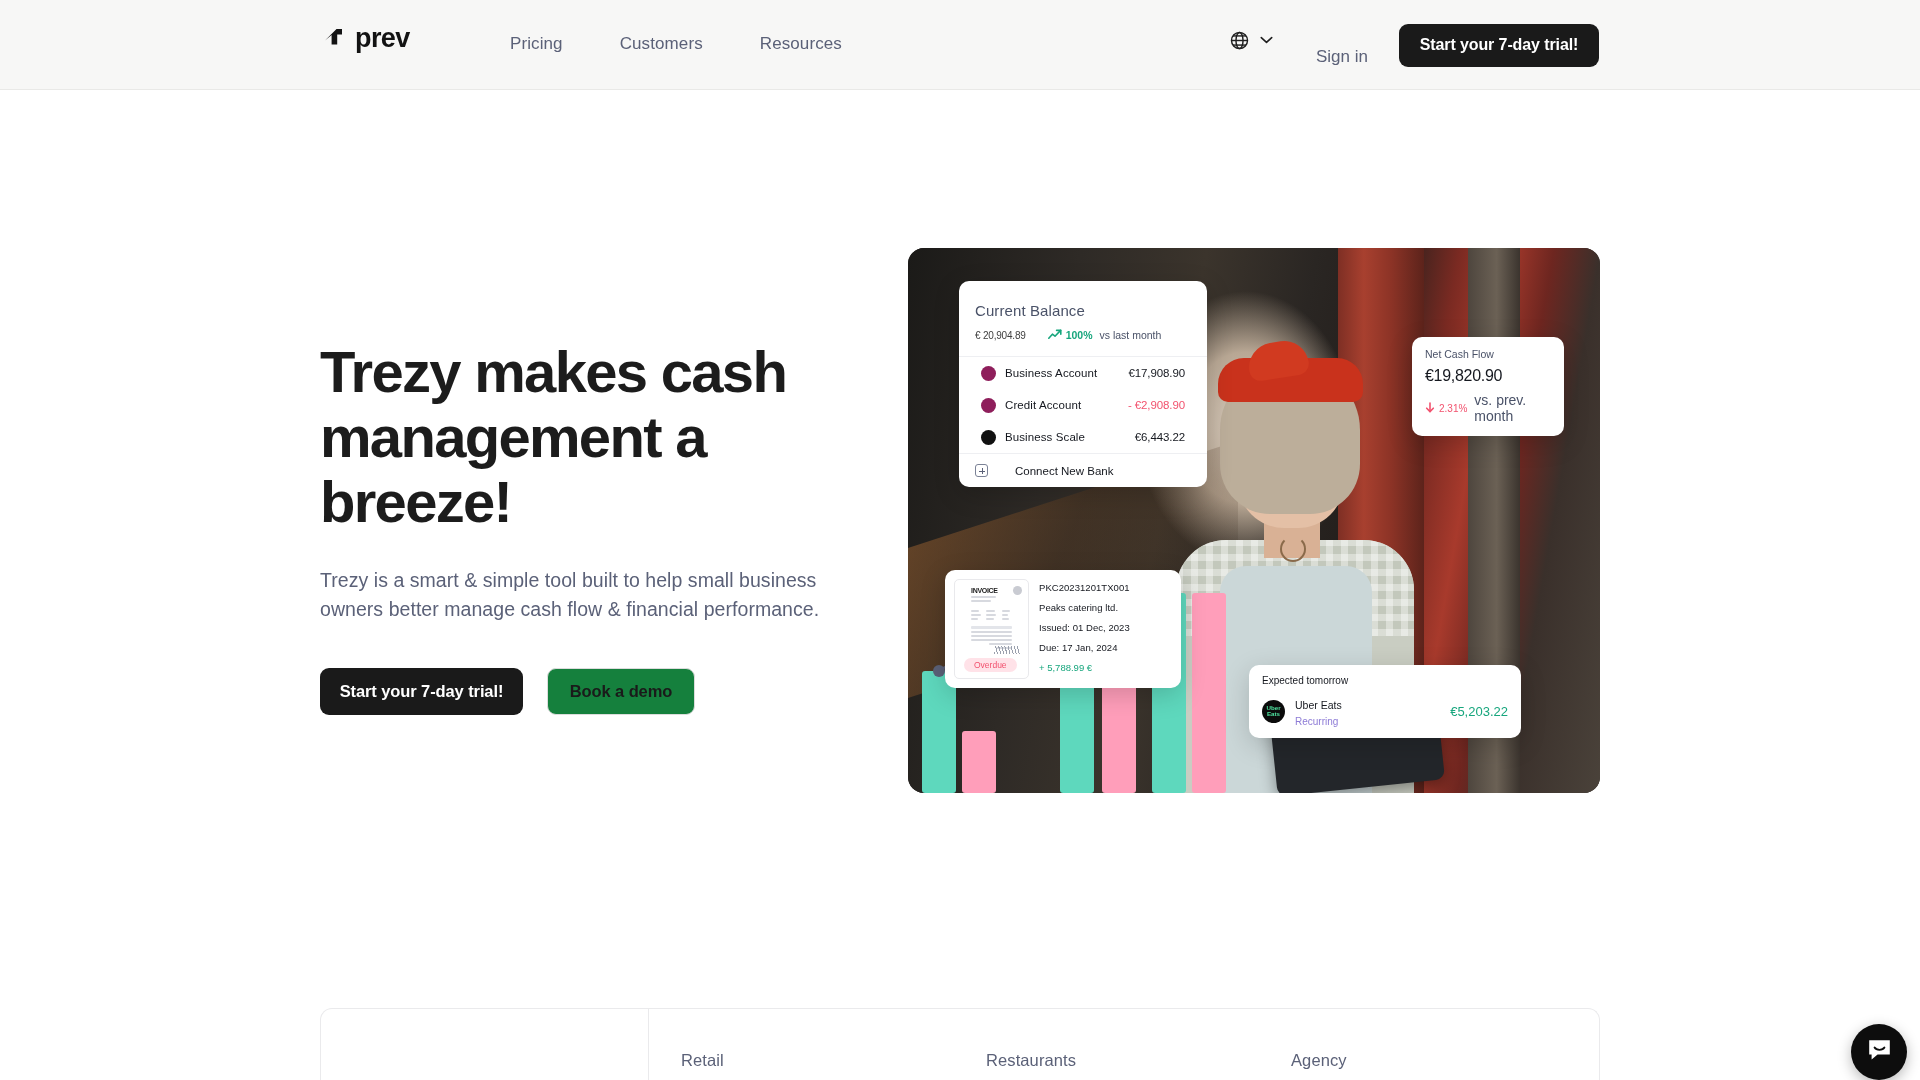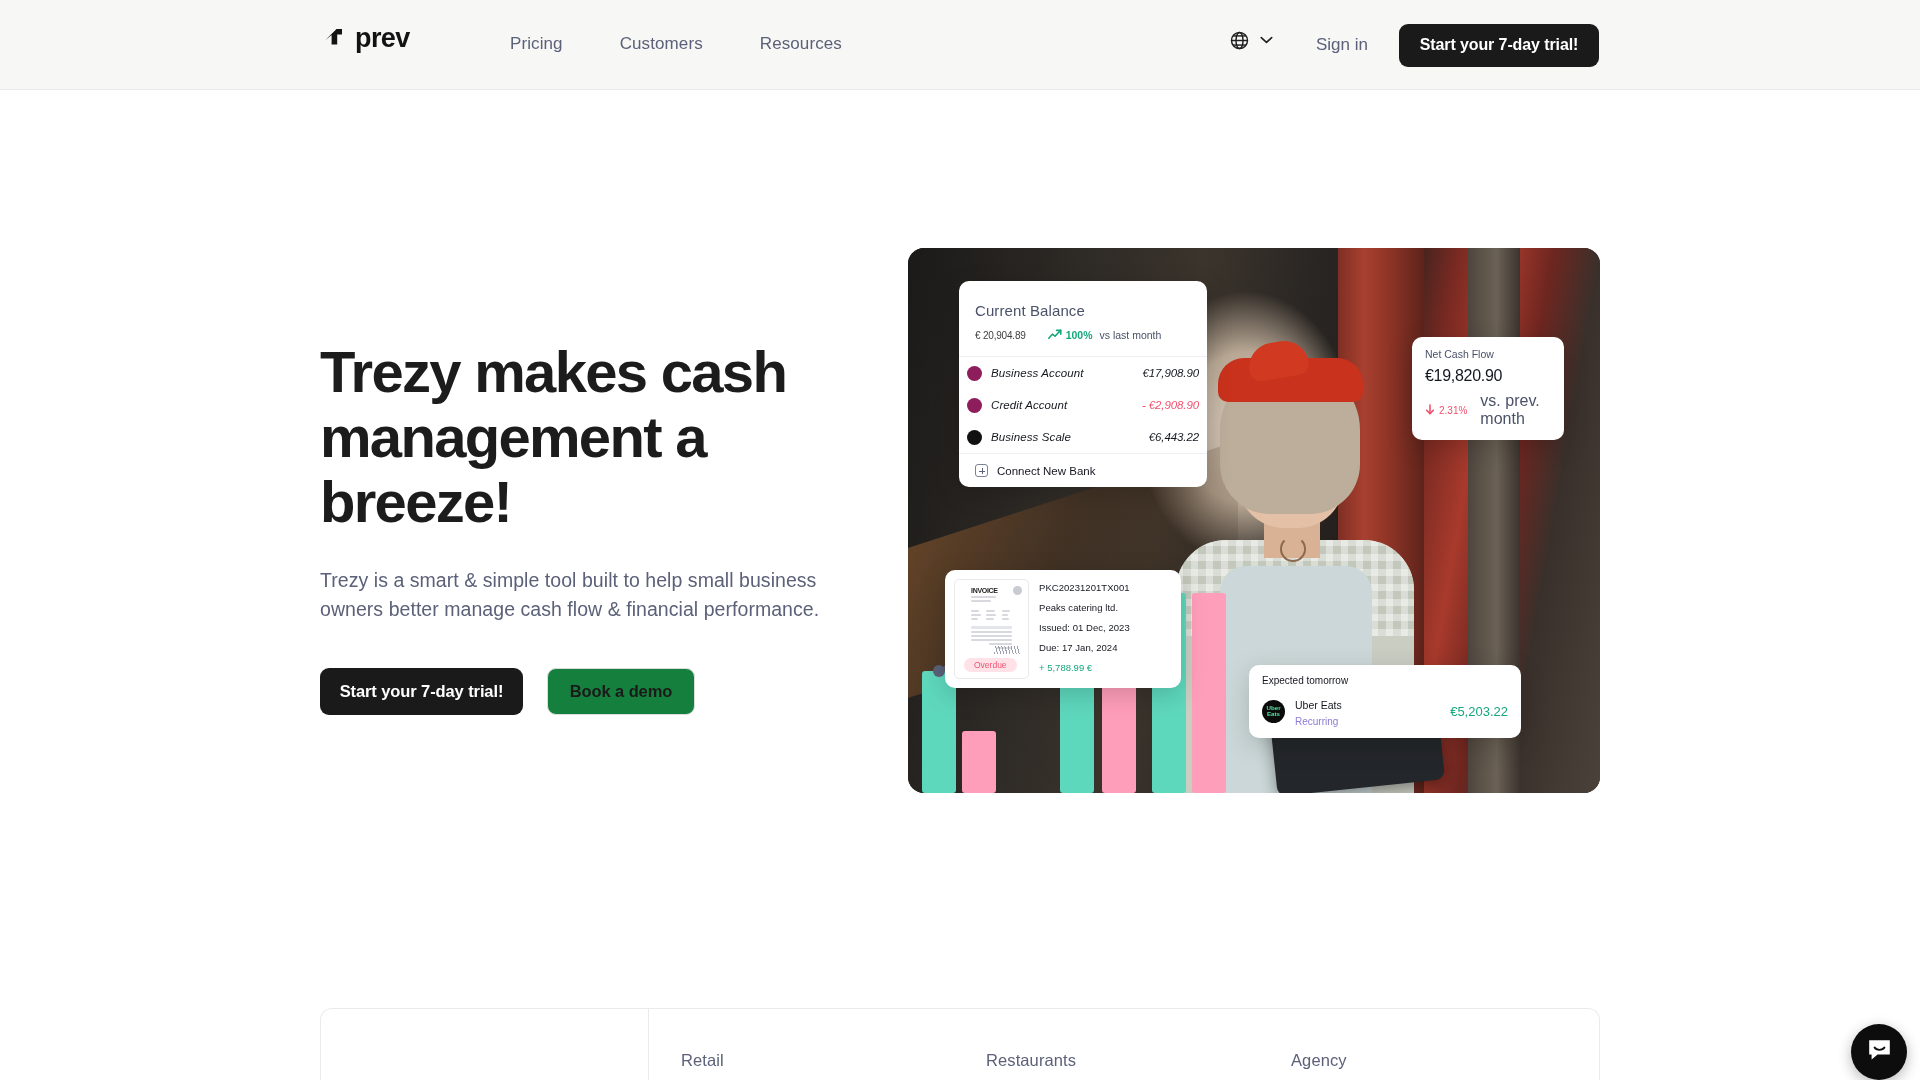--- a/index.html
+++ b/index.html
@@ -36,21 +36,21 @@
     font-size:17px; color:#5B6178; text-decoration:none;
     letter-spacing:0.1px;
   }
   .lang {
     position:absolute; left:1229px; top:30px;
     display:flex; align-items:center; gap:10px; cursor:pointer;
   }
   .globe-icon { width:21px; height:21px; display:block; }
   .chev { width:13px; height:8px; display:block; }
   .signin {
-    position:absolute; left:1316px; top:35px;
+    position:absolute; left:1316px; top:47px;
     font-size:17px; color:#5B6178; text-decoration:none;
   }
   .btn-dark {
     background:#1A1A1A; color:#FFFFFF;
     border:none; border-radius:9px;
     font-family:"Liberation Sans", sans-serif;
     font-size:17px; font-weight:700;
     letter-spacing:-0.1px;
     cursor:pointer;
   }
@@ -175,47 +175,47 @@
   .card-balance { left:959px; top:281px; width:248px; padding:13px 0 0 0; }
   .cb-pad { padding:0 16px; }
   .cb-label { font-size:15px; color:#4A5268; letter-spacing:0.1px;margin-top:8px; }
   .cb-row1 { display:flex; align-items:center; margin-top:7px; padding-bottom:12px; }
   .cb-amount { font-size:10px; font-weight:400; color:#404040; letter-spacing:-0.2px; }
   .cb-trend { display:flex; align-items:center; gap:4px; margin-left:22px; }
   .cb-trend-pct { font-size:10.5px; font-weight:700; color:#17A67D; }
   .cb-trend-note { font-size:10.5px; color:#4A5268; margin-left:7px; }
   .cb-divider { height:1px; background:#EEEFF2; }
   .acct-row {
-    display:flex; align-items:center; height:32px; padding:0 8px;font-style:italic;
+    display:flex; align-items:center; height:32px; padding:0 22px;
   }
   .acct-dot { width:15px; height:15px; border-radius:50%; flex:0 0 auto; }
   .acct-name { font-size:11.5px; color:#15181F; margin-left:9px; letter-spacing:0.1px; }
   .acct-val { margin-left:auto; font-size:11.5px; color:#15181F; letter-spacing:-0.1px; }
   .acct-val.neg { color:#F2526E; }
   .connect-row {
     display:flex; align-items:center; height:34px; padding:0 16px;
     border-top:1px solid #EEEFF2;
   }
   .plus-box {
     width:13px; height:13px; border:1.2px solid #7B8296; border-radius:3px;
     position:relative; flex:0 0 auto;
   }
   .plus-box:before, .plus-box:after {
     content:""; position:absolute; background:#5B6178;
   }
   .plus-box:before { left:2.7px; top:5.6px; width:6.4px; height:1.2px; }
   .plus-box:after  { top:2.7px; left:5.6px; height:6.4px; width:1.2px; }
-  .connect-label { font-size:11.5px; color:#15181F; margin-left:9px; }
+  .connect-label { font-size:11.5px; color:#15181F; margin-left:27px; }
 
   .card-netcash { left:1412px; top:337px; width:152px; padding:11px 13px 12px; }
   .nc-label { font-size:10.5px; color:#4A5268; }
   .nc-amount { font-size:16px; color:#15181F; margin-top:7px; letter-spacing:-0.3px; }
   .nc-foot { display:flex; align-items:center; gap:4px; margin-top:7px; }
   .nc-pct { font-size:10px; color:#F2526E; font-weight:400; }
-  .nc-note { font-size:16px; color:#4A5268; margin-left:9px; }
+  .nc-note { font-size:14px; color:#4A5268; margin-left:3px; }
 
   .card-invoice { left:945px; top:570px; width:236px; padding:9px; display:flex; gap:10px; }
   .inv-thumb {
     width:75px; height:100px; background:#FFFFFF;
     border:1px solid #E9E9EC; border-radius:5px; position:relative; overflow:hidden;
     padding:7px 16px;
   }
   .inv-logo { font-size:7px; font-weight:700; color:#1A1A1A; letter-spacing:-0.3px; }
   .inv-circ { position:absolute; right:6px; top:6px; width:9px; height:9px; border-radius:50%; background:#C9CBD2; }
   .inv-ln { height:1.6px; background:#D7D9DF; border-radius:1px; margin-top:2.4px; }

